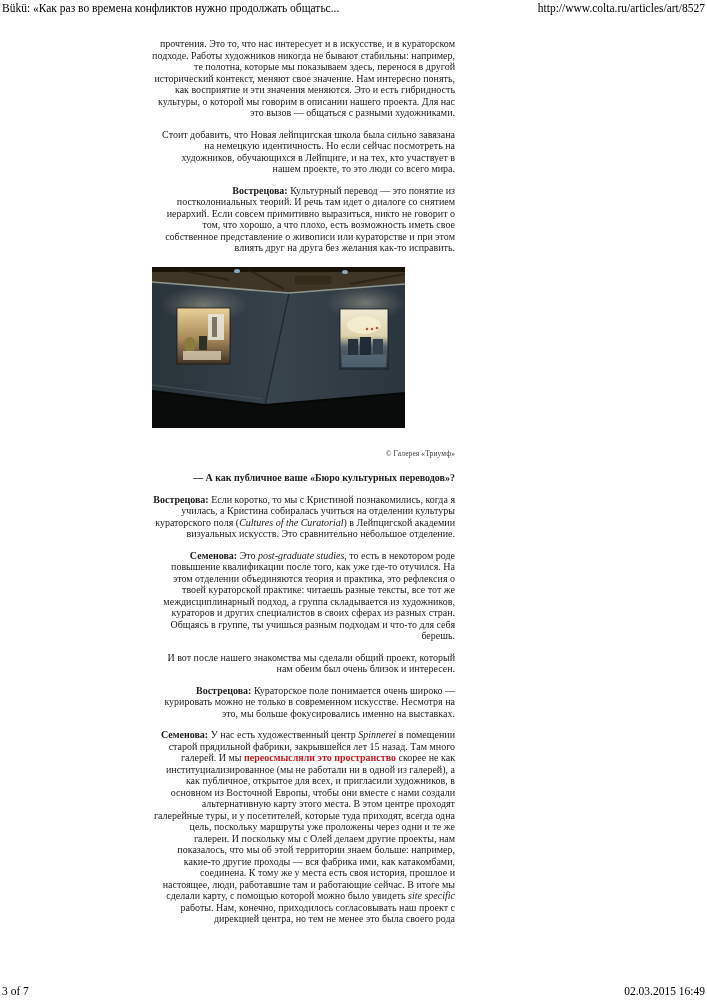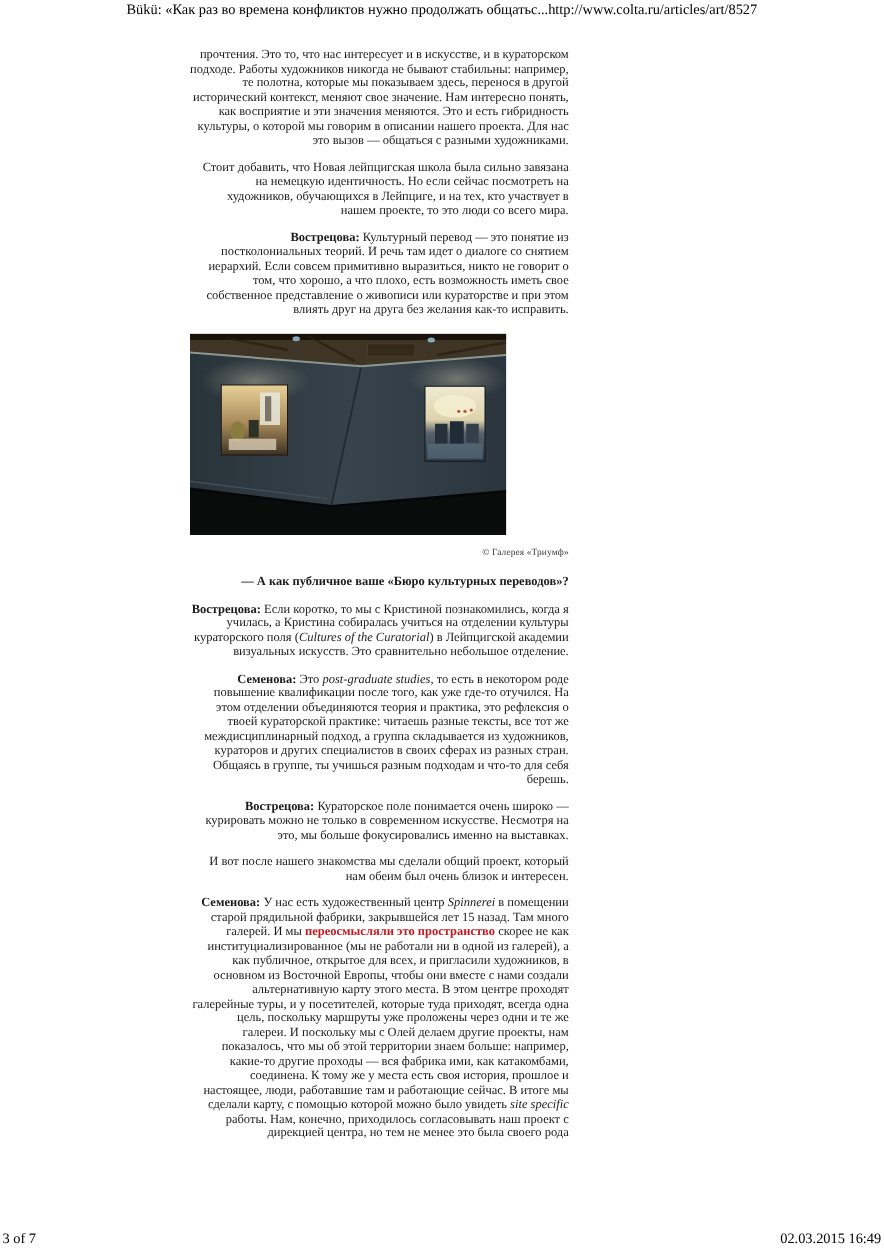--- a/index.html
+++ b/index.html
@@ -2,40 +2,40 @@
 <html><head>
 <meta charset="utf-8">
 <style>
   html,body{margin:0;padding:0;background:#ffffff;}
   .page{
     position:relative;width:707px;height:1000px;margin:0 auto;background:#ffffff;
     font-family:"Liberation Serif","DejaVu Serif",serif;color:#1b1b1b;overflow:hidden;
   }
   .print-header{
     position:absolute;top:2px;left:2px;right:2px;
-    display:flex;justify-content:center;align-items:flex-start;
+    display:flex;justify-content:space-between;align-items:flex-start;
     font-size:11.5px;color:#000;
   }
   .print-footer{
     position:absolute;bottom:3px;left:2px;right:2px;
     display:flex;justify-content:space-between;align-items:flex-end;
     font-size:11.5px;color:#000;gap:25px;
   }
   .article{
     position:absolute;left:152px;top:38px;width:303px;
     font-size:10px;line-height:11.5px;text-align:right;
   }
   .para{margin:0 0 10px 0;}
   .b{font-weight:bold;}
   .i{font-style:italic;margin-top:24px;}
   .inline-link{color:#c41a1f;text-decoration:none;cursor:pointer;font-weight:bold;}
   .question{font-weight:bold;margin:13px 0 10px 0;}
   .figure{margin:13px 0 10px 0;}
   .photo{width:253px;height:161px;display:block;}
-  .caption{font-size:7.5px;color:#3a3a3a;margin-top:8px;letter-spacing:.1px;}
+  .caption{font-size:7.5px;color:#3a3a3a;margin-top:20px;letter-spacing:.1px;}
 </style>
 </head>
 <body>
 
 <div class="page">
 
   <div class="print-header">
     <span>Bükü: «Как раз во времена конфликтов нужно продолжать общатьс...</span>
     <span>http://www.colta.ru/articles/art/8527</span>
   </div>
@@ -125,22 +125,22 @@
         <polyline points="0,124 113,138 253,126" fill="none" stroke="#060808" stroke-width="2"></polyline>
       </svg>
       <figcaption class="caption">© Галерея «Триумф»</figcaption>
     </figure>
 
     <div class="question">— А как публичное ваше «Бюро культурных переводов»?</div>
 
     <div id="paras-after">
         <p class="para"><span class="b">Вострецова:</span><span class=""> Если коротко, то мы с Кристиной познакомились, когда я училась, а Кристина собиралась учиться на отделении культуры кураторского поля (</span><span class="i">Cultures of the Curatorial</span><span class="">) в Лейпцигской академии визуальных искусств. Это сравнительно небольшое отделение.</span></p>
         <p class="para"><span class="b">Семенова:</span><span class=""> Это </span><span class="i">post-graduate studies</span><span class="">, то есть в некотором роде повышение квалификации после того, как уже где-то отучился. На этом отделении объединяются теория и практика, это рефлексия о твоей кураторской практике: читаешь разные тексты, все тот же междисциплинарный подход, а группа складывается из художников, кураторов и других специалистов в своих сферах из разных стран. Общаясь в группе, ты учишься разным подходам и что-то для себя берешь.</span></p>
+        <p class="para"><span class="">И вот после нашего знакомства мы сделали общий проект, который нам обеим был очень близок и интересен.</span></p>
         <p class="para"><span class="b">Вострецова:</span><span class=""> Кураторское поле понимается очень широко — курировать можно не только в современном искусстве. Несмотря на это, мы больше фокусировались именно на выставках.</span></p>
-        <p class="para"><span class="">И вот после нашего знакомства мы сделали общий проект, который нам обеим был очень близок и интересен.</span></p>
         <p class="para"><span class="b">Семенова:</span><span class=""> У нас есть художественный центр </span><span class="i">Spinnerei</span><span class=""> в помещении старой прядильной фабрики, закрывшейся лет 15 назад. Там много галерей. И мы </span><a href="#" class="inline-link">переосмысляли это пространство</a><span class=""> скорее не как институциализированное (мы не работали ни в одной из галерей), а как публичное, открытое для всех, и пригласили художников, в основном из Восточной Европы, чтобы они вместе с нами создали альтернативную карту этого места. В этом центре проходят галерейные туры, и у посетителей, которые туда приходят, всегда одна цель, поскольку маршруты уже проложены через одни и те же галереи. И поскольку мы с Олей делаем другие проекты, нам показалось, что мы об этой территории знаем больше: например, какие-то другие проходы — вся фабрика ими, как катакомбами, соединена. К тому же у места есть своя история, прошлое и настоящее, люди, работавшие там и работающие сейчас. В итоге мы сделали карту, с помощью которой можно было увидеть </span><span class="i">site specific</span><span class=""> работы. Нам, конечно, приходилось согласовывать наш проект с дирекцией центра, но тем не менее это была своего рода</span></p>
       </div>
 
   </div>
 
   <div class="print-footer">
     <span>3 of 7</span>
     <span>02.03.2015 16:49</span>
   </div>
 

